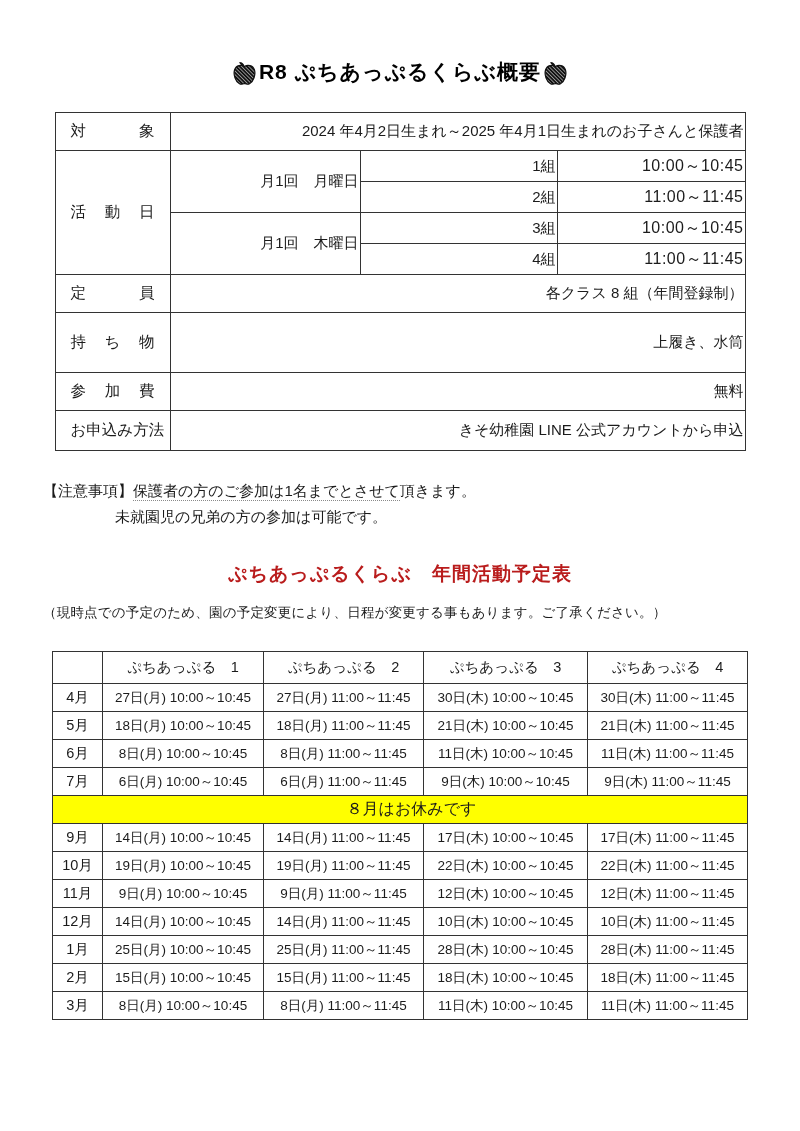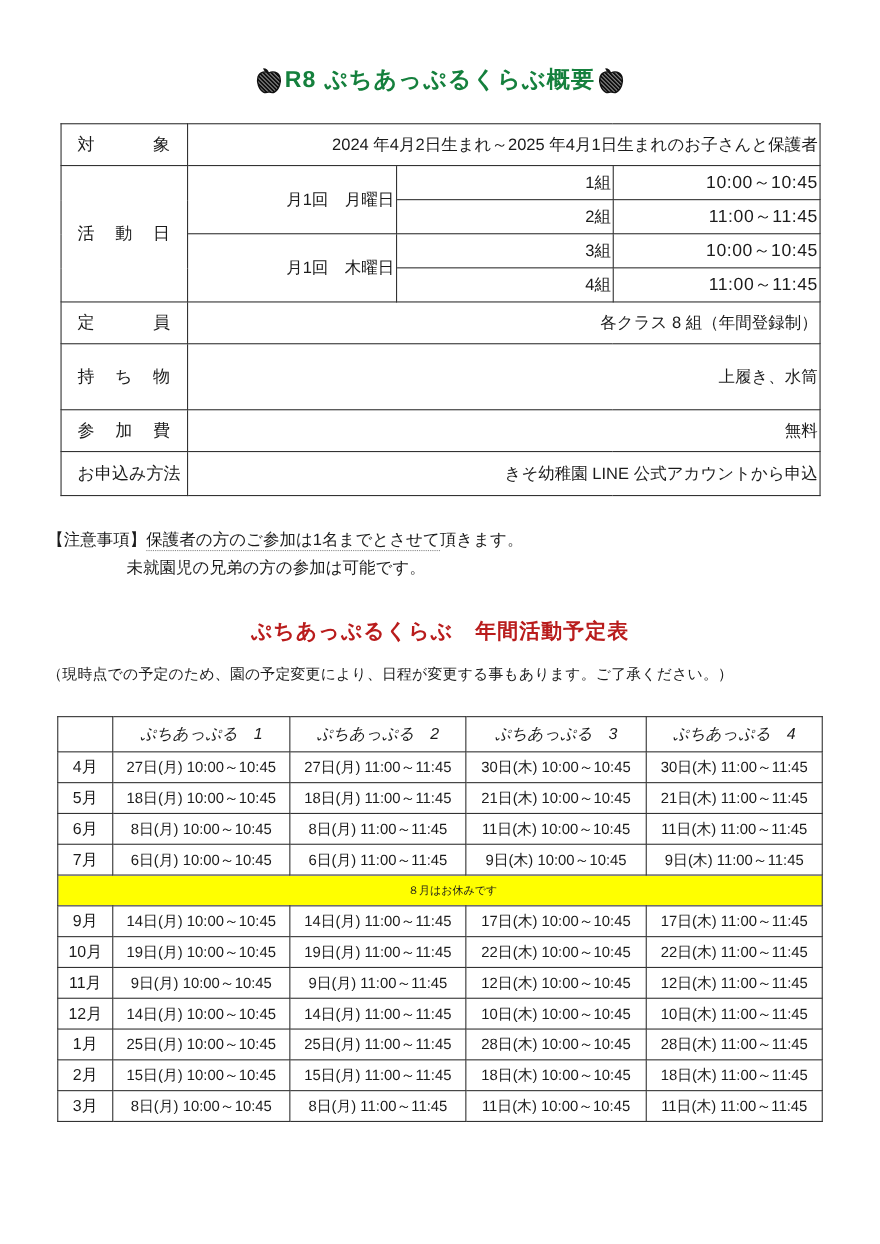--- a/index.html
+++ b/index.html
@@ -1,21 +1,21 @@
 <!DOCTYPE html>
 <html><head>
 <meta charset="utf-8">
 <style>
   html,body{margin:0;padding:0;background:#ffffff;}
   body{width:800px;height:1131px;font-family:"Liberation Sans","DejaVu Sans",sans-serif;color:#1b1b1b;overflow:hidden;}
   .page{position:relative;width:800px;height:1131px;box-sizing:border-box;padding-top:58px;}
 
   
   .doc-title{margin:0;display:flex;justify-content:center;align-items:center;gap:3px;
-    font-size:21px;font-weight:600;letter-spacing:1px;color:#15803d;}
+    font-size:21px;font-weight:600;letter-spacing:1px;color:#000000;}
   .apple{display:inline-flex;align-items:center;transform:translateY(1px);}
 
   
   table{border-collapse:collapse;table-layout:fixed;}
   td,th{border:1.5px solid #333;box-sizing:border-box;overflow:hidden;}
   .overview{width:690px;margin:26px auto 0 auto;font-size:15px;}
   .overview td{text-align:right;vertical-align:middle;white-space:nowrap;}
   .overview .lbl{text-align:justify;text-align-last:justify;padding:0 15px;font-size:15.5px;margin-top:27px;}
   .r-target{height:38px;}
   .r-sub{height:31px;}
@@ -30,24 +30,24 @@
   .notice .u{border-bottom:1px dotted #8a8a8a;padding-bottom:1px;}
   .notice .line2{padding-left:72px;}
 
   
   .sched-title{margin:31px 0 0 0;text-align:center;font-size:19px;font-weight:600;letter-spacing:1px;color:#b91c1c;}
   .sched-note{margin:17px 16px 0 43px;font-size:13.5px;letter-spacing:.2px;}
   .schedule{width:695px;margin:29px auto 0 auto;font-size:13.5px;}
   .schedule th,.schedule td{text-align:center;vertical-align:middle;white-space:nowrap;font-weight:normal;}
   .schedule th{font-size:14.5px;}
   .schedule .mon{font-size:14.5px;margin-top:28px;}
-  .schedule .hrow{height:32px;font-style:italic;}
+  .schedule .hrow{height:32px;}
   .schedule .mrow{height:28px;}
   .schedule .brow{height:28px;}
-  .schedule .brow td{font-size:10px;padding-left:24px;}
+  .schedule .brow td{font-size:16px;padding-left:24px;}
 </style>
 </head>
 <body>
 
 <div class="page">
 
   <h1 class="doc-title">
     <span class="apple">
       <svg width="23" height="25" viewBox="0 0 23 25">
         <defs>

